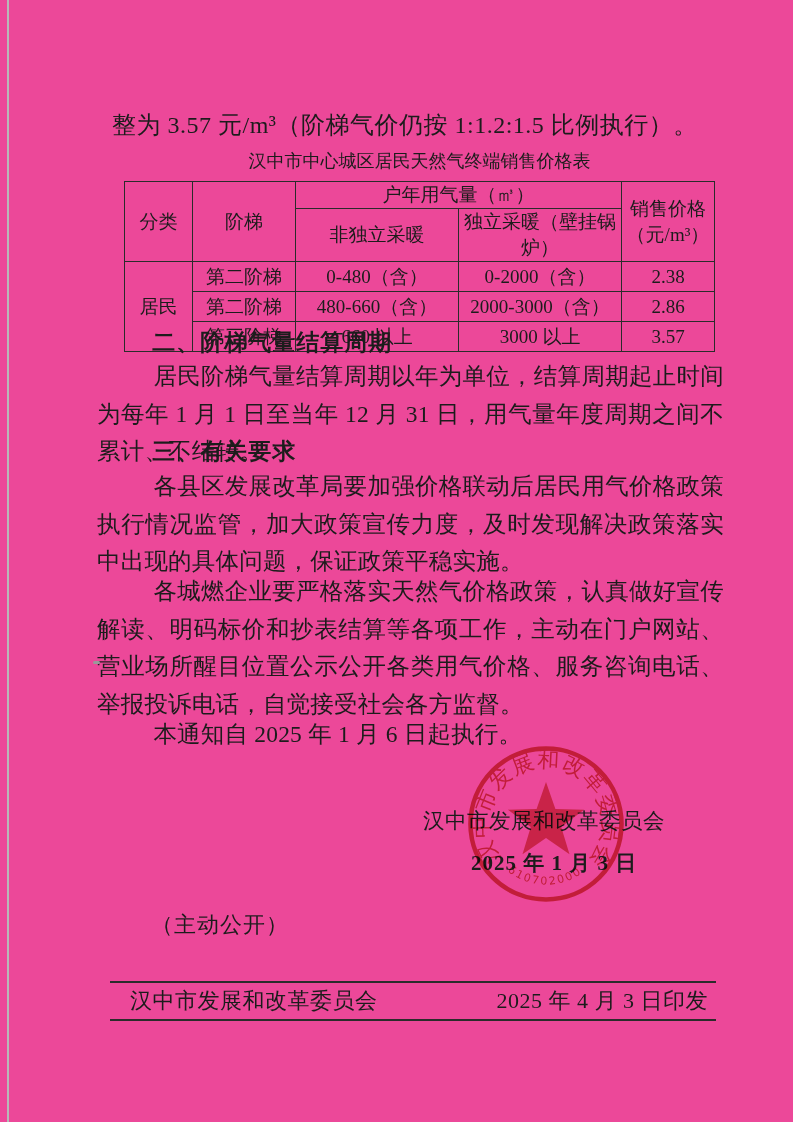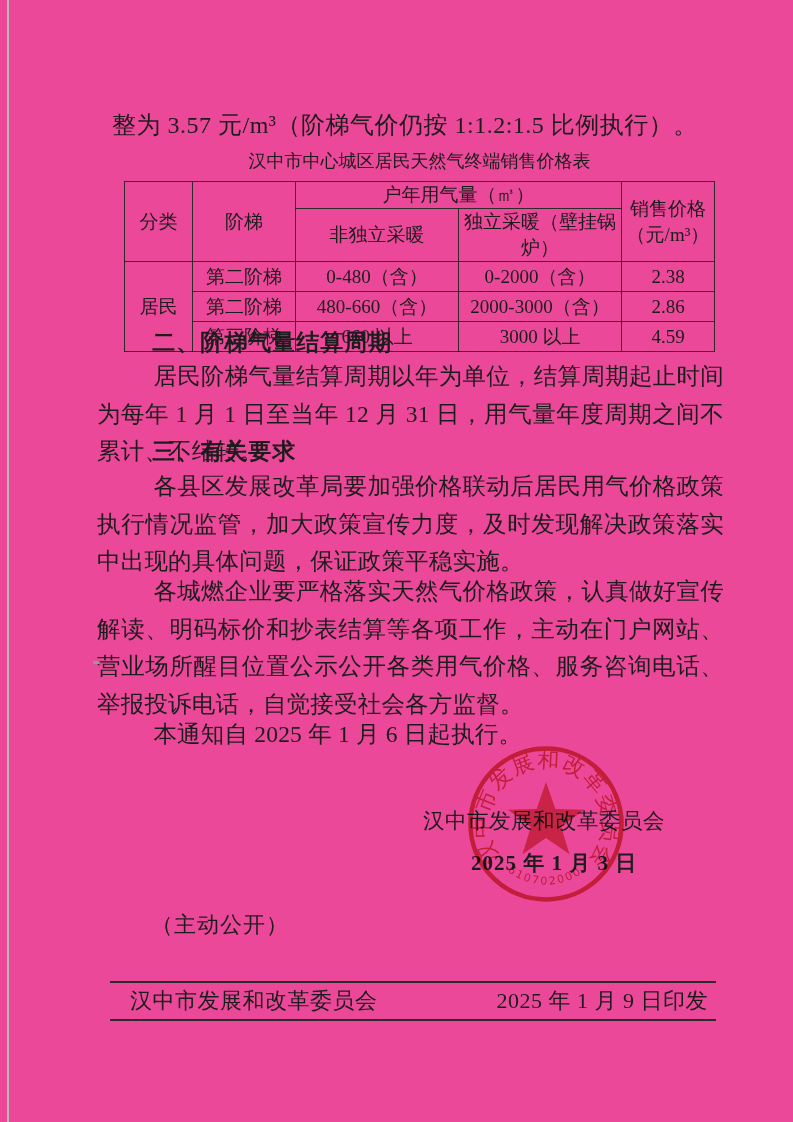--- a/index.html
+++ b/index.html
@@ -113,21 +113,21 @@
     <tr class="dr">
       <td>第二阶梯</td>
       <td>480-660（含）</td>
       <td>2000-3000（含）</td>
       <td>2.86</td>
     </tr>
     <tr class="dr">
       <td>第三阶梯</td>
       <td>660 以上</td>
       <td>3000 以上</td>
-      <td>4.59</td>
+      <td>3.57</td>
     </tr>
   </tbody>
     </table>
 
   <div class="sec-heading" style="top:327px;">二、阶梯气量结算周期</div>
   <div class="para" style="top:358px;">居民阶梯气量结算周期以年为单位，结算周期起止时间为每年 1 月 1 日至当年 12 月 31 日，用气量年度周期之间不累计、不结转。</div>
 
   <div class="sec-heading" style="top:436px;">三、有关要求</div>
   <div class="para" style="top:573px;">各城燃企业要严格落实天然气价格政策，认真做好宣传解读、明码标价和抄表结算等各项工作，主动在门户网站、营业场所醒目位置公示公开各类用气价格、服务咨询电话、举报投诉电话，自觉接受社会各方监督。</div>
   <div class="para" style="top:468px;">各县区发展改革局要加强价格联动后居民用气价格政策执行情况监管，加大政策宣传力度，及时发现解决政策落实中出现的具体问题，保证政策平稳实施。</div>
@@ -151,17 +151,17 @@
     <text font-family="DejaVu Sans, sans-serif" font-size="11" letter-spacing="2" fill="#cc4f49">
       <textPath href="#numPath" startOffset="2%">6107020002948</textPath>
     </text>
   </svg>
 
   <div class="disclosure">（主动公开）</div>
 
   <div class="footer-rule rule-top"></div>
   <div class="footer-row">
     <span class="left">汉中市发展和改革委员会</span>
-    <span class="right">2025 年 1 月 9 日印发</span>
+    <span class="right">2025 年 4 月 3 日印发</span>
   </div>
   <div class="footer-rule rule-bottom"></div>
 
 </div>
 
 </body></html>

